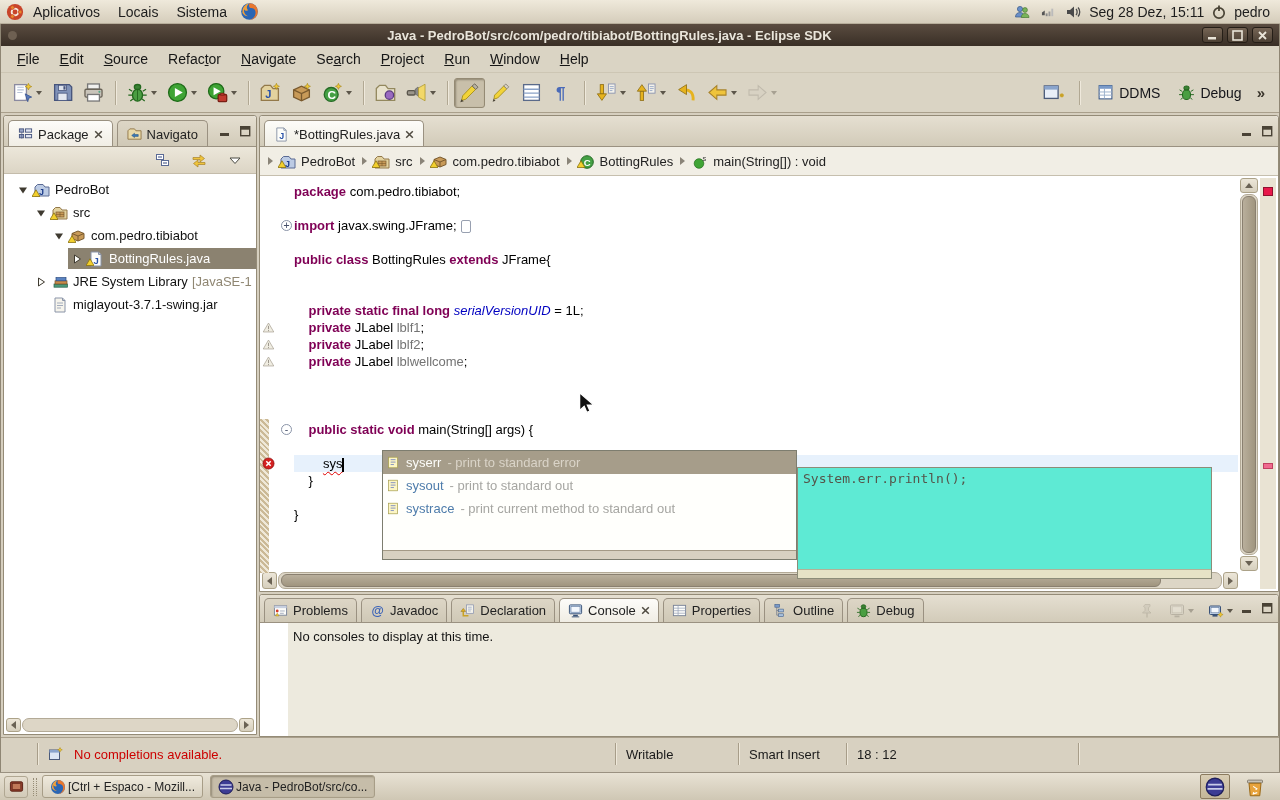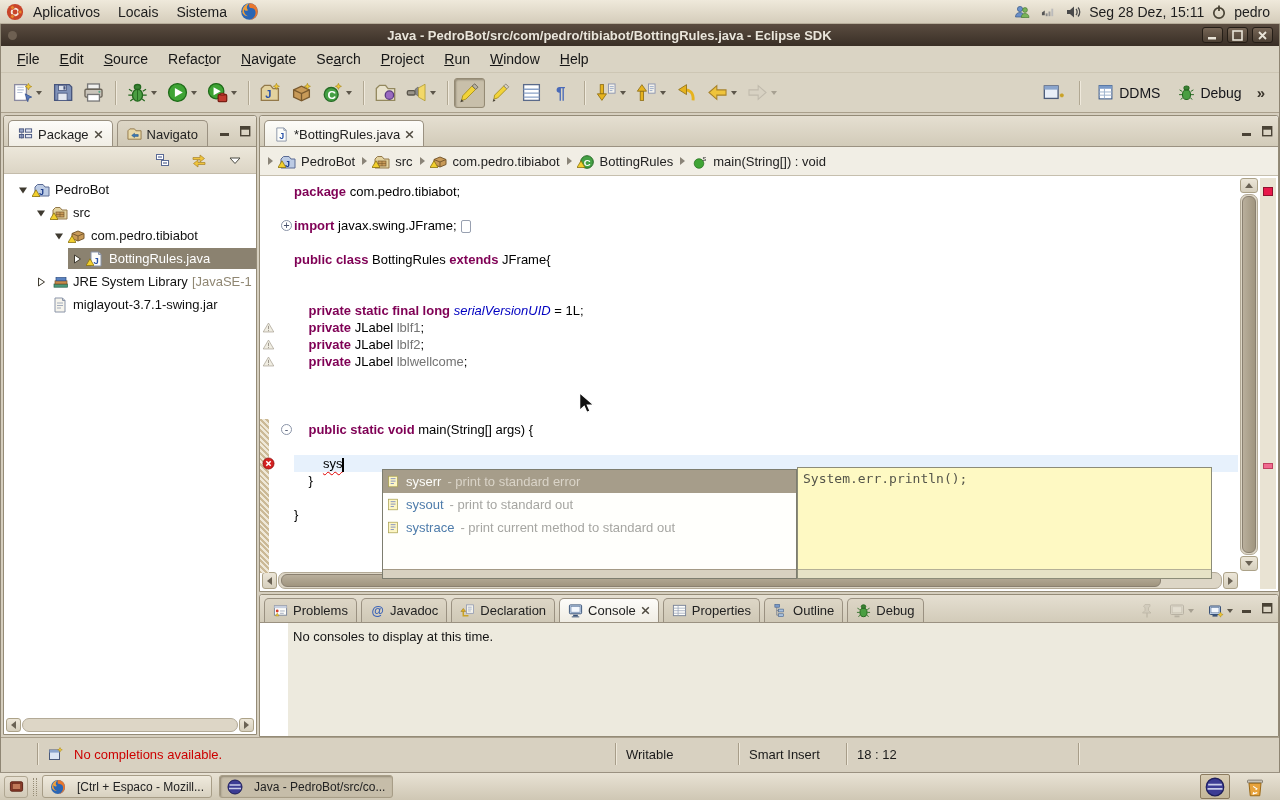--- a/index.html
+++ b/index.html
@@ -105,30 +105,30 @@
 #ehscroll{position:absolute;left:2px;right:40px;bottom:2px;height:17px;}
 #vscroll{position:absolute;right:20px;width:18px;top:2px;bottom:20px;display:flex;flex-direction:column;}
 #vscroll .varr{height:15px;border:1px solid #aca288;border-radius:3px;background:linear-gradient(#ece6d8,#d6cfbd);display:flex;align-items:center;justify-content:center;flex:none;}
 #vscroll .vtrack{flex:1;position:relative;background:#ddd6c6;border:1px solid #b3aa97;border-radius:7px;margin:1px 0;}
 #vscroll .vthumb{position:absolute;left:1px;right:1px;top:1px;bottom:1px;border-radius:6px;background:linear-gradient(90deg,#b9af9c,#a0957f);border:1px solid #8a8070;}
 #overview{position:absolute;right:2px;width:16px;top:2px;bottom:2px;background:#e9e3d3;}
 #ov-err-top{position:absolute;left:3px;top:9px;width:10px;height:9px;background:#e8184a;border:1px solid #90102e;}
 #ov-err-line{position:absolute;left:3px;top:285px;width:10px;height:6px;background:#f06a8e;border:1px solid #c04060;}
 
 
-#completion{position:absolute;left:122px;top:353px;width:415px;height:110px;background:#fffffc;border:1px solid #7d7d6f;z-index:30;display:flex;flex-direction:column;}
+#completion{position:absolute;left:122px;top:334px;width:415px;height:110px;background:#fffffc;border:1px solid #7d7d6f;z-index:30;display:flex;flex-direction:column;}
 .citem{display:flex;align-items:center;gap:6px;height:23px;padding:0 4px;font-size:13px;white-space:nowrap;overflow:hidden;}
 .citem .ic svg{width:13px;height:13px;}
 .citem .cname{color:#4e7cab;}
 .citem .cdesc{color:#a6a6a2;}
 .citem.sel{background:#a69d8a;}
 .citem.sel .cname{color:#fdfdfa;}
 .citem.sel .cdesc{color:#dad4c8;}
 #completion .cfoot{margin-top:auto;height:9px;background:#d8d1c1;border-top:1px solid #a49a86;}
-#preview{position:absolute;left:537px;top:351px;width:415px;height:112px;background:#fef9c3;border:1px solid #8c8c78;z-index:29;display:flex;flex-direction:column;}
+#preview{position:absolute;left:537px;top:351px;width:415px;height:112px;background:#5eead4;border:1px solid #8c8c78;z-index:29;display:flex;flex-direction:column;}
 #preview-code{font-family:"DejaVu Sans Mono",monospace;font-size:13px;color:#55554a;padding:3px 5px;}
 #preview .pfoot{margin-top:auto;height:9px;background:#e6e2c6;border-top:1px solid #b4b096;}
 
 
 #bottom{top:570px;left:258px;width:1020px;height:143px;}
 #bottom .tabrow{height:28px;}
 #bottom .vtab{height:24px;margin-top:3px;padding:0 8px;}
 #bottom-tools{position:absolute;right:42px;top:5px;display:flex;align-items:center;gap:8px;z-index:3;}
 #bottom-tools .tb-btn{height:22px;padding:0 2px;}
 #bottom-tools .tb-btn .ic svg{width:16px;height:16px;}
@@ -140,21 +140,21 @@
 #sb-icon{margin:0 10px 0 10px;}
 #sb-icon svg{width:16px;height:16px;}
 #sb-msg{color:#cc0000;}
 .sb-cell{padding-left:10px;flex:none;color:#1a1a1a;}
 
 
 #taskbar{position:absolute;top:772px;left:0;width:1280px;height:28px;background:linear-gradient(#e8e2d4,#cfc7b4);border-top:1px solid #9a9181;display:flex;align-items:center;padding:0 4px;}
 #show-desktop{width:24px;height:22px;border:1px solid #b0a792;border-radius:3px;display:flex;align-items:center;justify-content:center;background:linear-gradient(#e6dfd0,#d2cab8);}
 #show-desktop svg{width:15px;height:15px;}
 .tb-handle{width:4px;height:18px;margin:0 5px;border-left:1px dotted #968c76;border-right:1px dotted #968c76;}
-.task{display:inline-flex;align-items:center;gap:11px;height:23px;padding:0 7px;margin-right:7px;border:1px solid #a79d87;border-radius:3px;background:linear-gradient(#efeadd,#d8d1c0);font-size:12px;color:#222;white-space:nowrap;overflow:hidden;}
+.task{display:inline-flex;align-items:center;gap:2px;height:23px;padding:0 7px;margin-right:7px;border:1px solid #a79d87;border-radius:3px;background:linear-gradient(#efeadd,#d8d1c0);font-size:12px;color:#222;white-space:nowrap;overflow:hidden;}
 .task.active{background:#c6bda9;box-shadow:inset 1px 1px 2px rgba(70,60,40,.4);}
 .task .ic svg{width:16px;height:16px;}
 #tray{margin-left:auto;display:flex;align-items:center;gap:10px;margin-right:6px;}
 .tray-slot{width:30px;height:25px;display:flex;align-items:center;justify-content:center;border-radius:2px;}
 .tray-slot.sel{border:1px solid #8a7a5e;background:linear-gradient(#d9cdb4,#c3b698);}
 .tray-slot svg{width:20px;height:20px;}
 
 
 #mouse{position:absolute;left:578px;top:392px;z-index:99;}
 </style>

